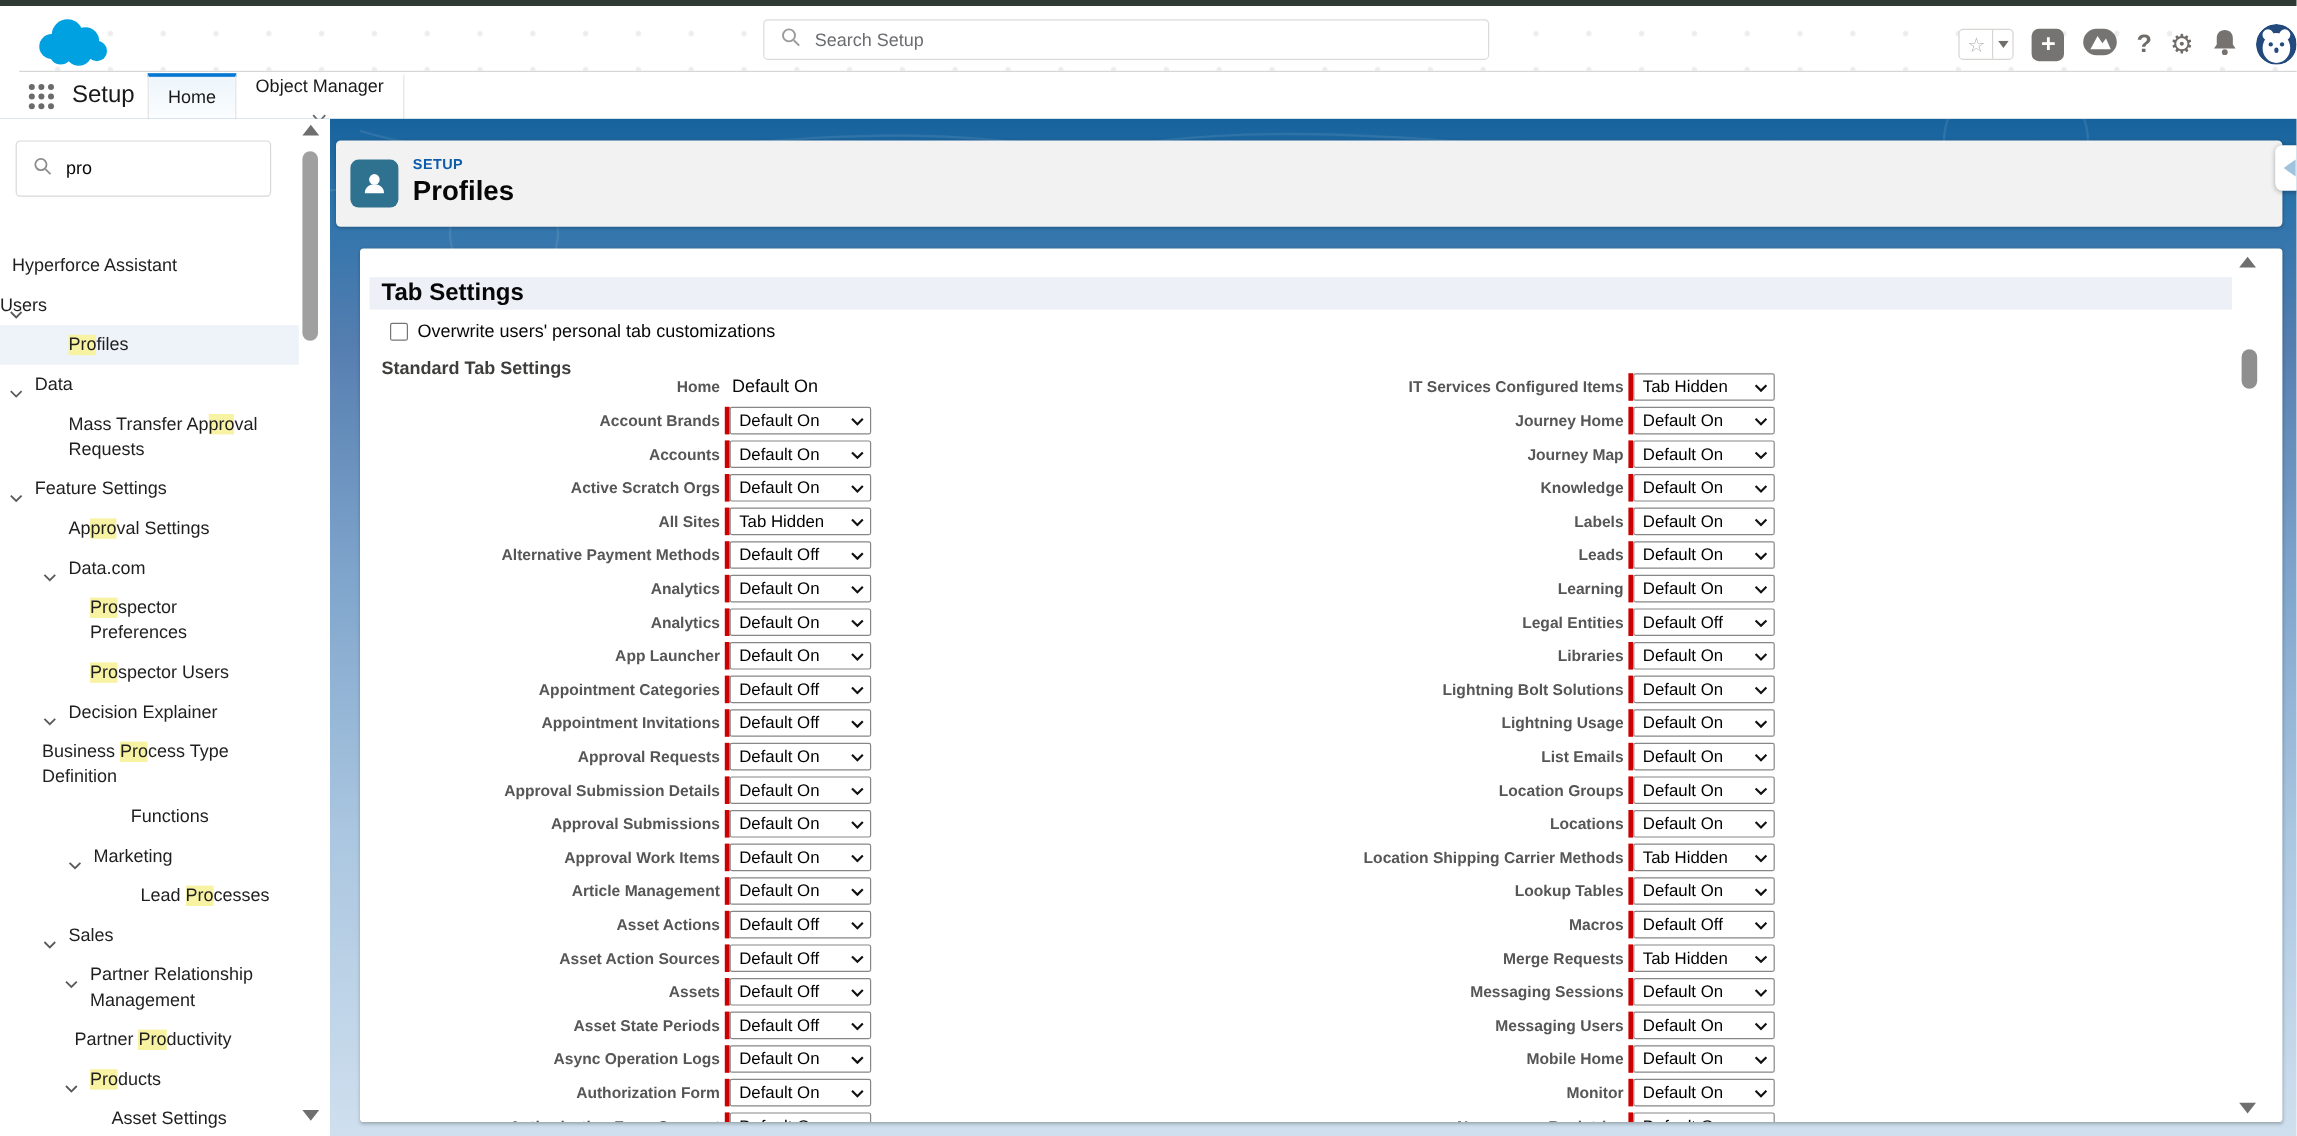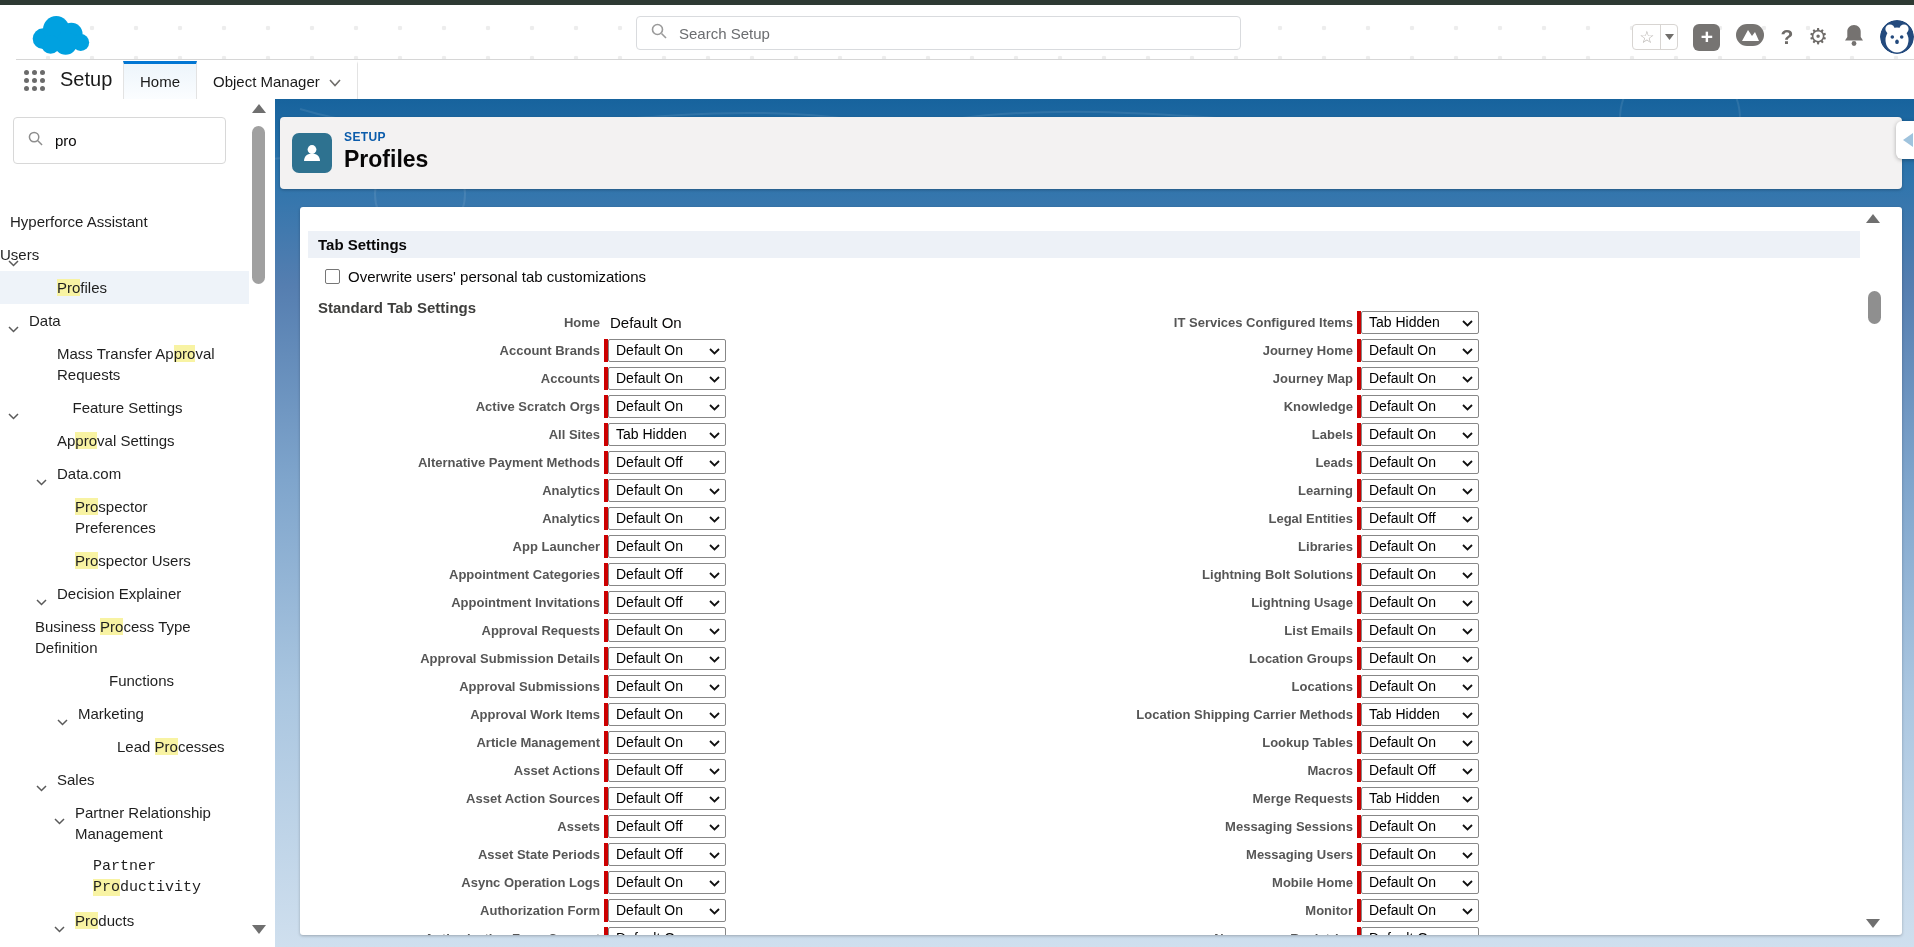--- a/index.html
+++ b/index.html
@@ -33,21 +33,21 @@
   
   .nav { position:absolute; left:0; top:61px; width:1914px; height:38px; background:#fff; }
   .waffle { position:absolute; left:24px; top:9px; width:21px; height:21px; display:grid;
     grid-template-columns:repeat(3,1fr); gap:3px; }
   .waffle i { width:5px; height:5px; background:#6b6b6b; border-radius:50%; }
   .app-label { position:absolute; left:60px; top:7px; font-size:20px; color:#1a1a1a; }
   .tabs { position:absolute; left:123px; top:0; height:38px; display:flex; }
   .tab { height:38px; display:flex; align-items:center; padding:0 16px; font-size:15px; color:#1a1a1a;
     border-left:1px solid #e3e3e3; border-right:1px solid #e3e3e3; border-top:3px solid transparent; gap:9px; }
   .tab.active { border-top:3px solid #0176d3; background:linear-gradient(#edf5fb, #fbfdff); }
-  .tab + .tab { border-left:none; }
+  .tab + .tab { border-left:none;flex-direction:column; }
 
   
   .page { position:absolute; left:0; top:99px; width:1914px; height:848px;
     background:linear-gradient(180deg,#17639d 0%, #2d74ac 9%, #557eb0 22%, #7fa5cc 45%, #aac6e0 70%, #cfdfee 100%); }
   .swirls { position:absolute; left:0; top:0; width:1914px; height:848px; pointer-events:none; }
 
   
   .banner-card { position:absolute; left:280px; top:18px; width:1622px; height:72px; background:#f3f2f2;
     border-radius:4px; box-shadow:0 1px 3px rgba(0,0,0,.25); }
   .banner-icon { position:absolute; left:12px; top:16px; width:40px; height:40px; background:#2e7290; border-radius:7px;
@@ -76,21 +76,21 @@
   .sb-item mark { background:#f8f3a3; color:inherit; }
   .sb-scroll-track { position:absolute; left:249px; top:0; width:22px; height:848px; background:#fff; }
   .sb-arrow-up { position:absolute; left:252px; top:5px; }
   .sb-thumb { position:absolute; left:252px; top:27px; width:13px; height:158px; background:#a0a0a0; border-radius:7px; }
   .sb-arrow-down { position:absolute; left:252px; top:826px; }
 
   
   .content-card { position:absolute; left:300px; top:108px; width:1602px; height:728px; background:#fff;
     border-radius:3px; box-shadow:0 1px 3px rgba(0,0,0,.25); overflow:hidden; }
   .section-band { position:absolute; left:8px; top:24px; width:1552px; height:27px; background:#edf1f7;
-    font-size:15px; font-weight:bold; color:#080707; line-height:27px; padding-left:10px; }
+    font-size:20px; font-weight:bold; color:#080707; line-height:27px; padding-left:10px; }
   .chk-row { position:absolute; left:25px; top:61px; display:flex; align-items:center; }
   .chk-box { width:15px; height:15px; border:1px solid #767676; border-radius:2px; background:#fff; }
   .chk-label { margin-left:8px; font-size:15px; color:#080707; }
   .std-label { position:absolute; left:18px; top:92px; font-size:15px; font-weight:bold; color:#3e3e3c; }
 
   .col { position:absolute; top:101px; }
   .col1 { left:0; width:440px; }
   .col2 { left:750px; width:470px; }
   .frow { height:28px; display:flex; align-items:center; }
   .flabel { flex:0 0 300px; text-align:right; font-size:13px; font-weight:bold; color:#565656; }
@@ -250,21 +250,21 @@
       <div class="sb-tree">
           <div class="sb-item" style="padding-left: 10px;"><span>Hyperforce Assistant</span></div>
           <div class="sb-item" style=""><span class="sb-chev" style="left: 8px;"><svg width="11" height="7" viewBox="0 0 11 7">
                 <polyline points="1,1 5.5,5.5 10,1" fill="none" stroke="#5a5a5a" stroke-width="1.5"></polyline>
               </svg></span><span>Users</span></div>
           <div class="sb-item sel" style="padding-left: 57px;"><span><mark>Pro</mark>files</span></div>
           <div class="sb-item" style="padding-left: 29px;"><span class="sb-chev" style="left: 8px;"><svg width="11" height="7" viewBox="0 0 11 7">
                 <polyline points="1,1 5.5,5.5 10,1" fill="none" stroke="#5a5a5a" stroke-width="1.5"></polyline>
               </svg></span><span>Data</span></div>
           <div class="sb-item" style="padding-left: 57px;"><span>Mass Transfer Ap<mark>pro</mark>val Requests</span></div>
-          <div class="sb-item" style="padding-left: 29px; text-align: center;"><span class="sb-chev" style="left: 8px;"><svg width="11" height="7" viewBox="0 0 11 7">
+          <div class="sb-item" style="padding-left: 29px;"><span class="sb-chev" style="left: 8px;"><svg width="11" height="7" viewBox="0 0 11 7">
                 <polyline points="1,1 5.5,5.5 10,1" fill="none" stroke="#5a5a5a" stroke-width="1.5"></polyline>
               </svg></span><span>Feature Settings</span></div>
           <div class="sb-item" style="padding-left: 57px;"><span>Ap<mark>pro</mark>val Settings</span></div>
           <div class="sb-item" style="padding-left: 57px;"><span class="sb-chev" style="left: 36px;"><svg width="11" height="7" viewBox="0 0 11 7">
                 <polyline points="1,1 5.5,5.5 10,1" fill="none" stroke="#5a5a5a" stroke-width="1.5"></polyline>
               </svg></span><span>Data.com</span></div>
           <div class="sb-item" style="padding-left: 75px;"><span><mark>Pro</mark>spector Preferences</span></div>
           <div class="sb-item" style="padding-left: 75px;"><span><mark>Pro</mark>spector Users</span></div>
           <div class="sb-item" style="padding-left: 57px;"><span class="sb-chev" style="left: 36px;"><svg width="11" height="7" viewBox="0 0 11 7">
                 <polyline points="1,1 5.5,5.5 10,1" fill="none" stroke="#5a5a5a" stroke-width="1.5"></polyline>
@@ -274,21 +274,21 @@
           <div class="sb-item" style="padding-left: 57px; margin-left: 21px;"><span class="sb-chev" style="left: 36px;"><svg width="11" height="7" viewBox="0 0 11 7">
                 <polyline points="1,1 5.5,5.5 10,1" fill="none" stroke="#5a5a5a" stroke-width="1.5"></polyline>
               </svg></span><span>Marketing</span></div>
           <div class="sb-item" style="padding-left: 117px;"><span>Lead <mark>Pro</mark>cesses</span></div>
           <div class="sb-item" style="padding-left: 57px;"><span class="sb-chev" style="left: 36px;"><svg width="11" height="7" viewBox="0 0 11 7">
                 <polyline points="1,1 5.5,5.5 10,1" fill="none" stroke="#5a5a5a" stroke-width="1.5"></polyline>
               </svg></span><span>Sales</span></div>
           <div class="sb-item" style="padding-left: 75px;"><span class="sb-chev" style="left: 54px;"><svg width="11" height="7" viewBox="0 0 11 7">
                 <polyline points="1,1 5.5,5.5 10,1" fill="none" stroke="#5a5a5a" stroke-width="1.5"></polyline>
               </svg></span><span>Partner Relationship Management</span></div>
-          <div class="sb-item" style="padding-left: 93px; font-family: Liberation Mono, monospace;"><span>Partner <mark>Pro</mark>ductivity</span></div>
+          <div class="sb-item" style="padding-left: 62px;"><span>Partner <mark>Pro</mark>ductivity</span></div>
           <div class="sb-item" style="padding-left: 75px;"><span class="sb-chev" style="left: 54px;"><svg width="11" height="7" viewBox="0 0 11 7">
                 <polyline points="1,1 5.5,5.5 10,1" fill="none" stroke="#5a5a5a" stroke-width="1.5"></polyline>
               </svg></span><span><mark>Pro</mark>ducts</span></div>
           <div class="sb-item" style="padding-left: 93px;"><span>Asset Settings</span></div>
         </div>
       <div class="sb-scroll-track"></div>
       <span class="sb-arrow-up arrow-glyph up-g"></span>
       <div class="sb-thumb"></div>
       <span class="sb-arrow-down arrow-glyph down-g"></span>
     </div>

